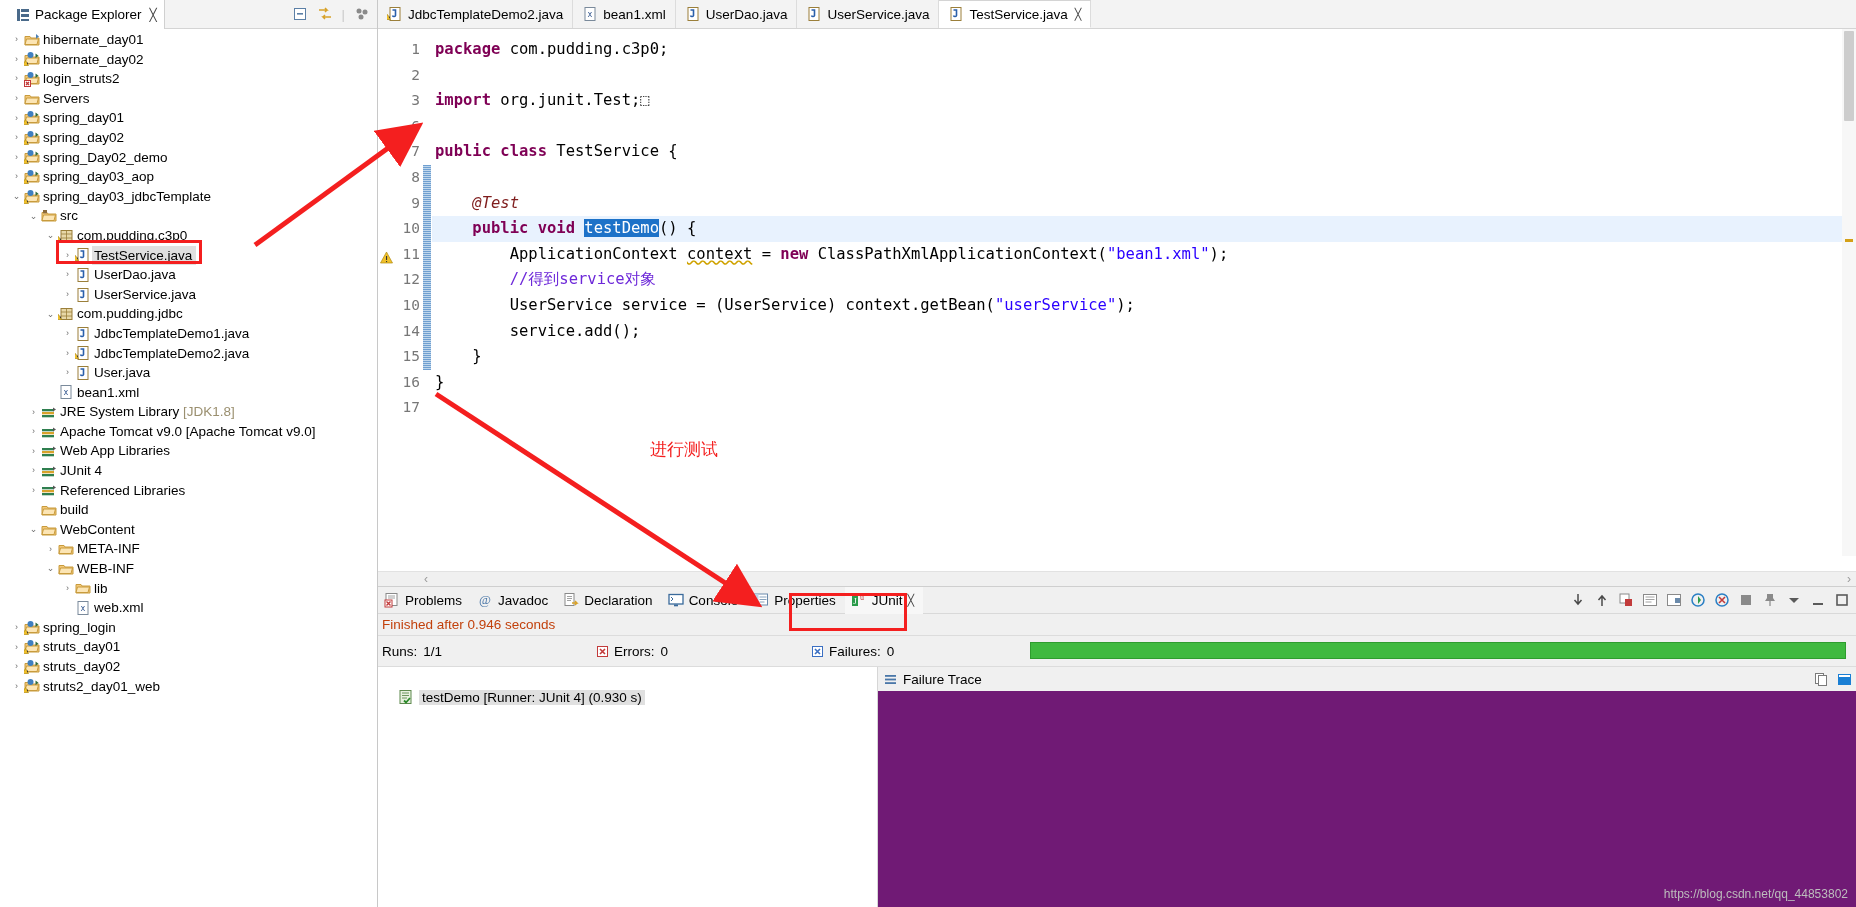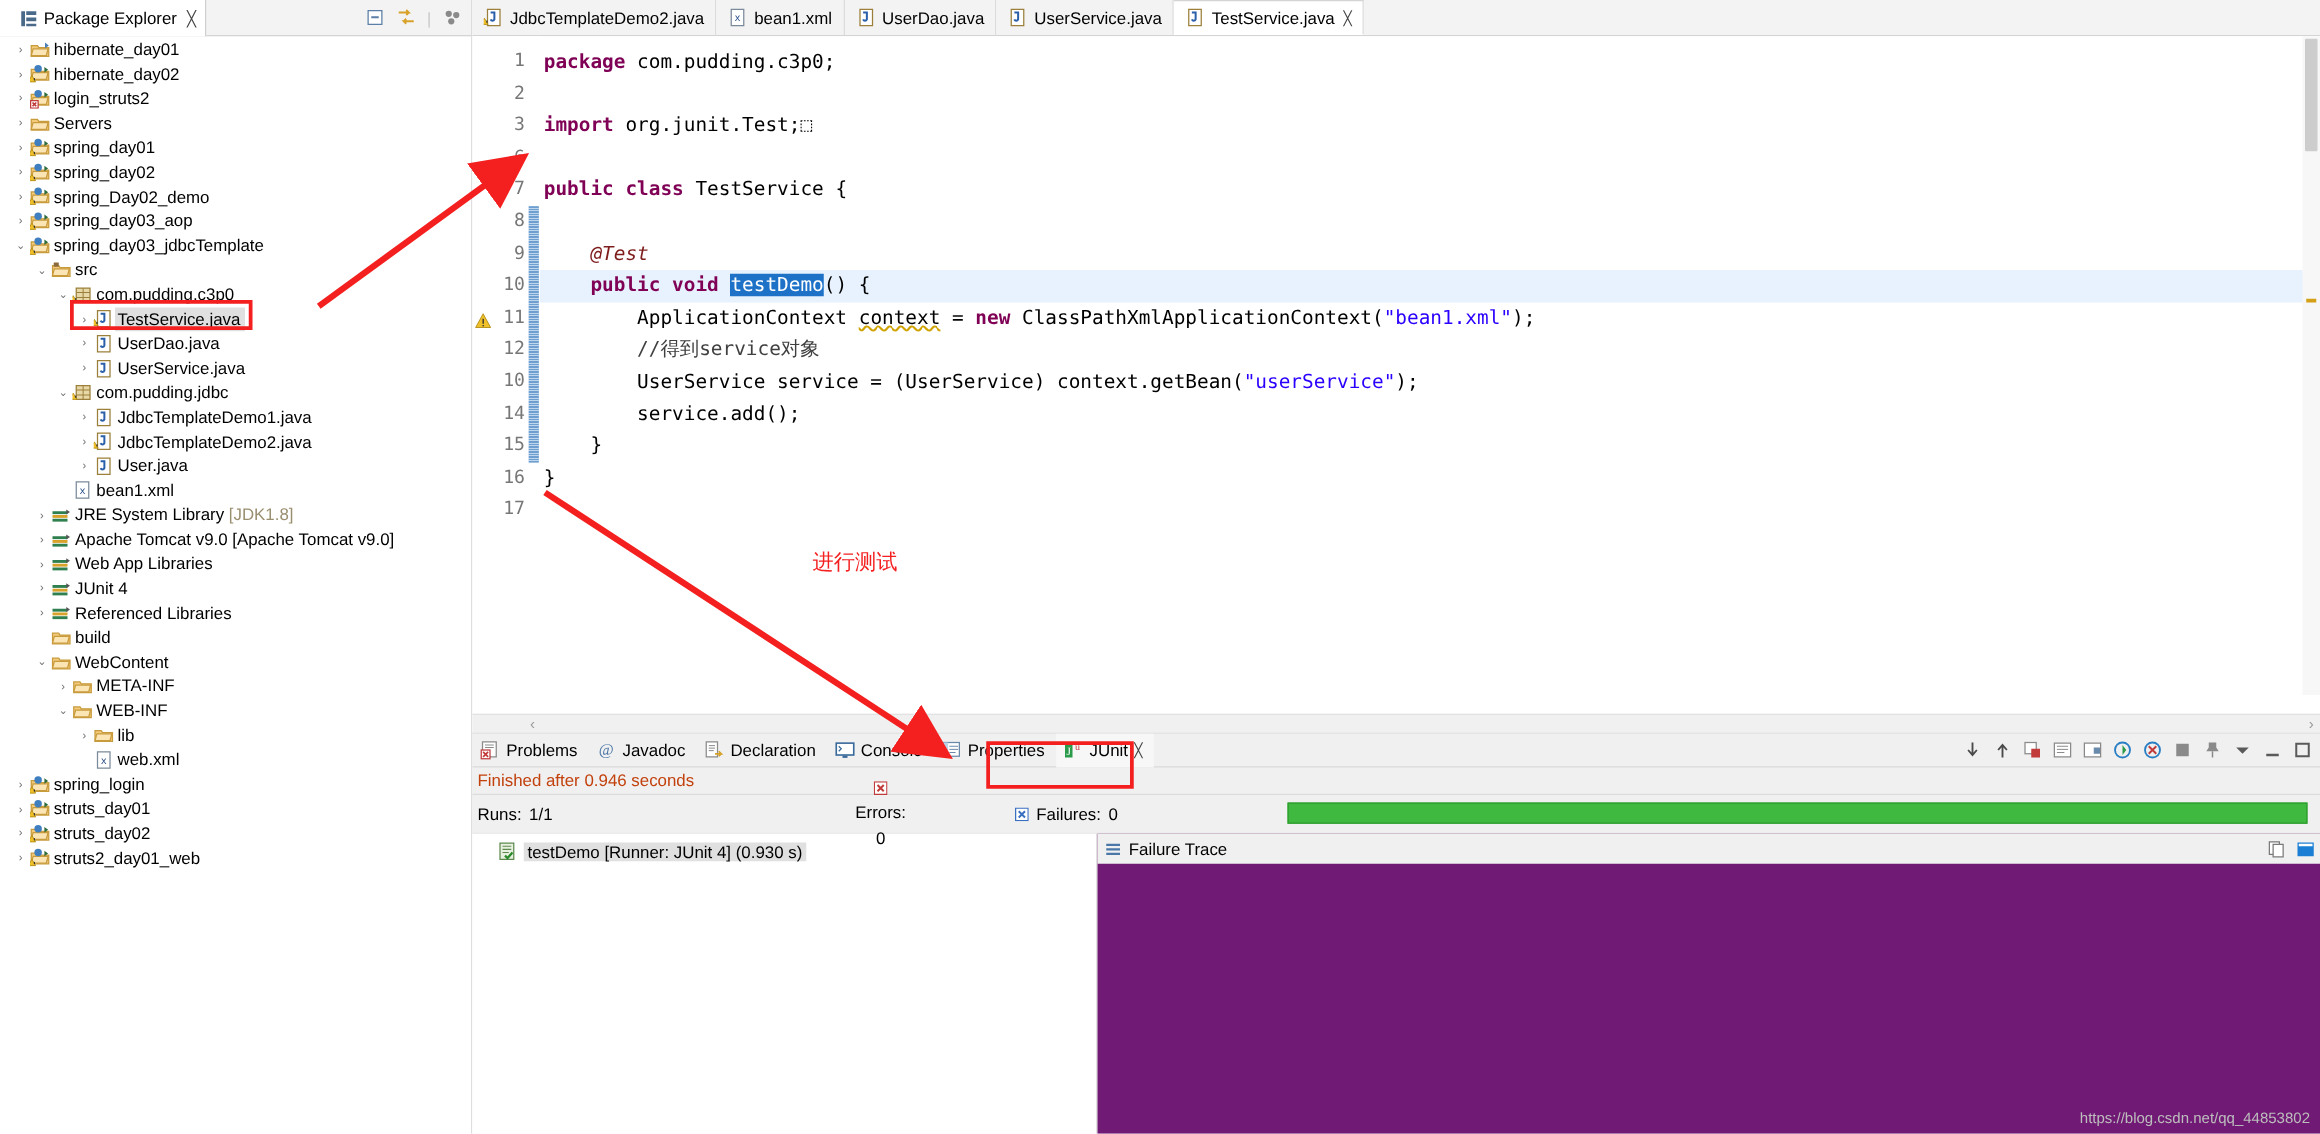--- a/index.html
+++ b/index.html
@@ -177,21 +177,21 @@
     padding-top: 8px;
     font-family: "DejaVu Sans Mono", monospace;
     font-size: 15.5px;
     white-space: pre;
     position: relative;
     overflow: hidden;
   }
   .cline { height: 25.6px; line-height: 25.6px; padding-left: 3px; }
   .cline.hl { background: #e8f2fe; }
   .kw  { color: #7f0055; font-weight: bold; }
-  .cmt { color: #404040; }
+  .cmt { color: #6d28d9; }
   .str { color: #2a00ff; }
   .ann { color: #7f1d1d; font-style: italic; }
   .sel { background: #1d72c8; color: #fff; }
   .und { text-decoration: underline; text-decoration-color: #cfa200; text-decoration-style: wavy; }
   .plain { color: #000; }
 
   .editor-hscroll {
     height: 15px;
     background: #f0f0f0;
     border-top: 1px solid #e2e2e2;
@@ -267,42 +267,42 @@
     height: 30px;
     display: flex;
     align-items: center;
     font-size: 13.5px;
     background: #f0f0f0;
     position: relative;
     padding-left: 4px;
   }
   .ctr { display: flex; align-items:center; gap: 6px; }
   .ctr.runs { width: 215px; }
-  .ctr.errors { width: 215px; flex-direction: column; }
+  .ctr.errors { width: 215px; }
   .ctr.failures { width: 190px; }
   .progressbar {
     position: absolute;
     left: 652px; right: 10px; top: 6px; height: 17px;
     background: #3fb93f;
     border: 1px solid #2e9c2e;
   }
   .junit-main {
     flex: 1;
     display: flex;
     flex-direction: row;
     background: #fff;
     border-top: 1px solid #dcdcdc;
     min-height: 0;
   }
   .junit-tree {
     width: 500px;
     flex: 0 0 500px;
     border-right: 1px solid #d6d6d6;
     background: #fff;
-    padding-top: 4px;
+    padding-top: 20px;
   }
   .jt-row {
     display: flex; align-items: center; gap: 5px;
     height: 20px; padding-left: 20px; font-size: 13.5px;
   }
   .jt-row .lbl { background: #e0e0e0; padding: 0 3px; }
   .junit-trace {
     flex: 1;
     background: #701a75;
     position: relative;

